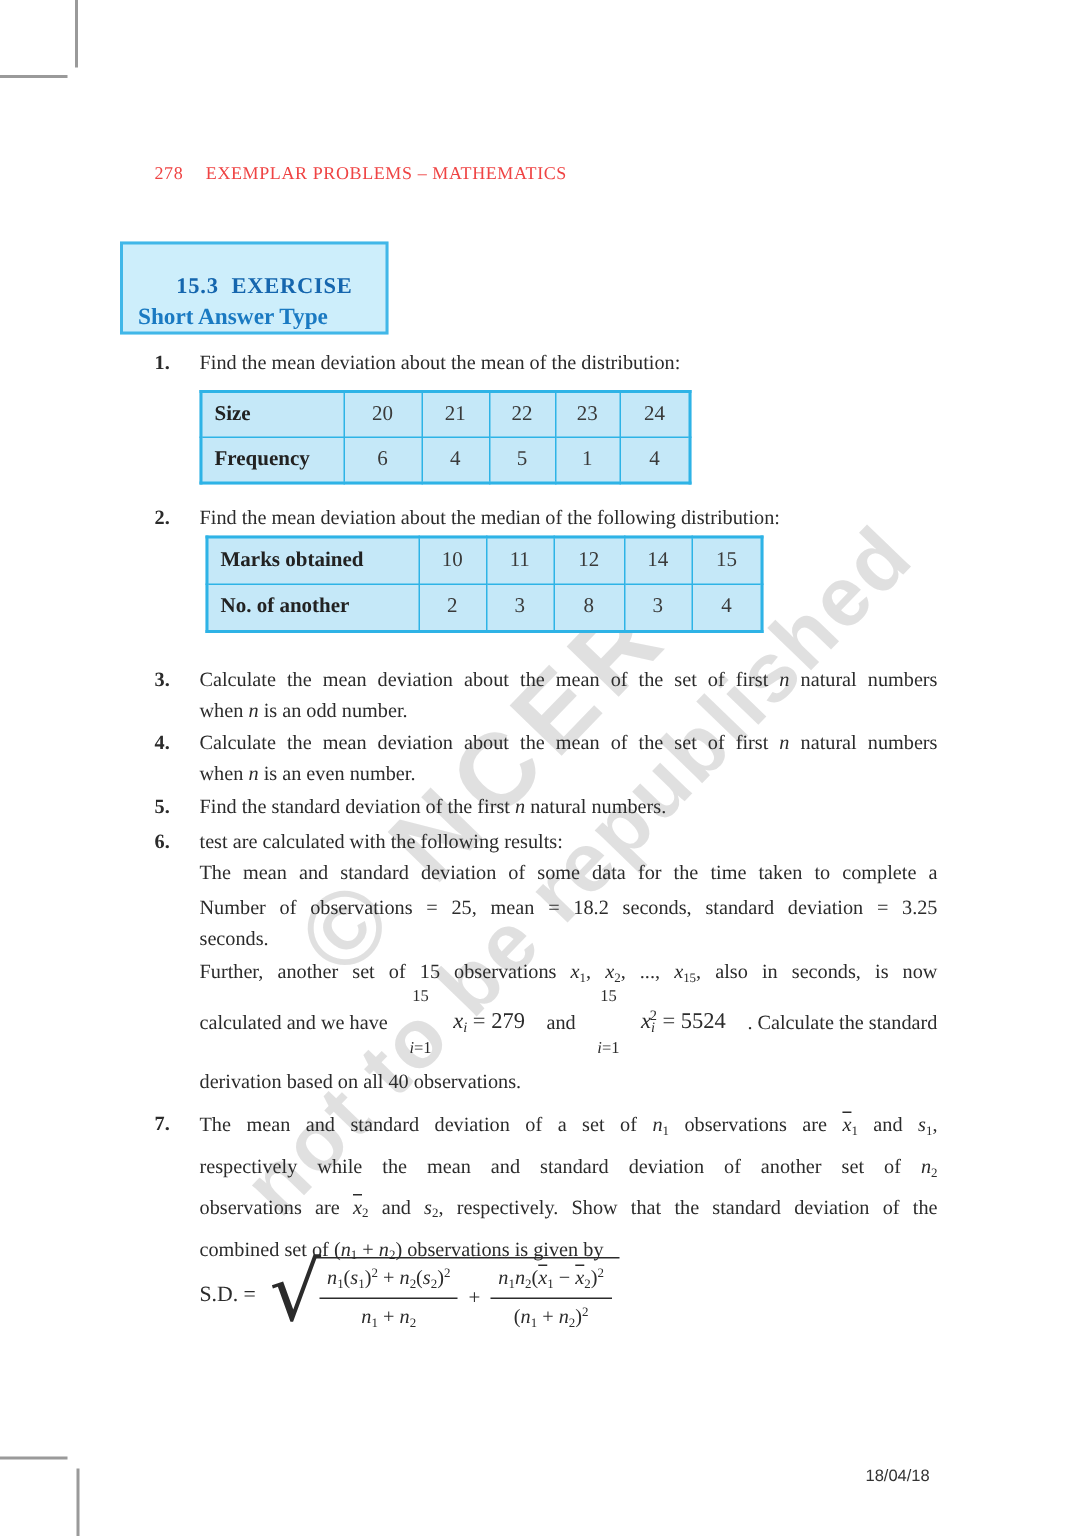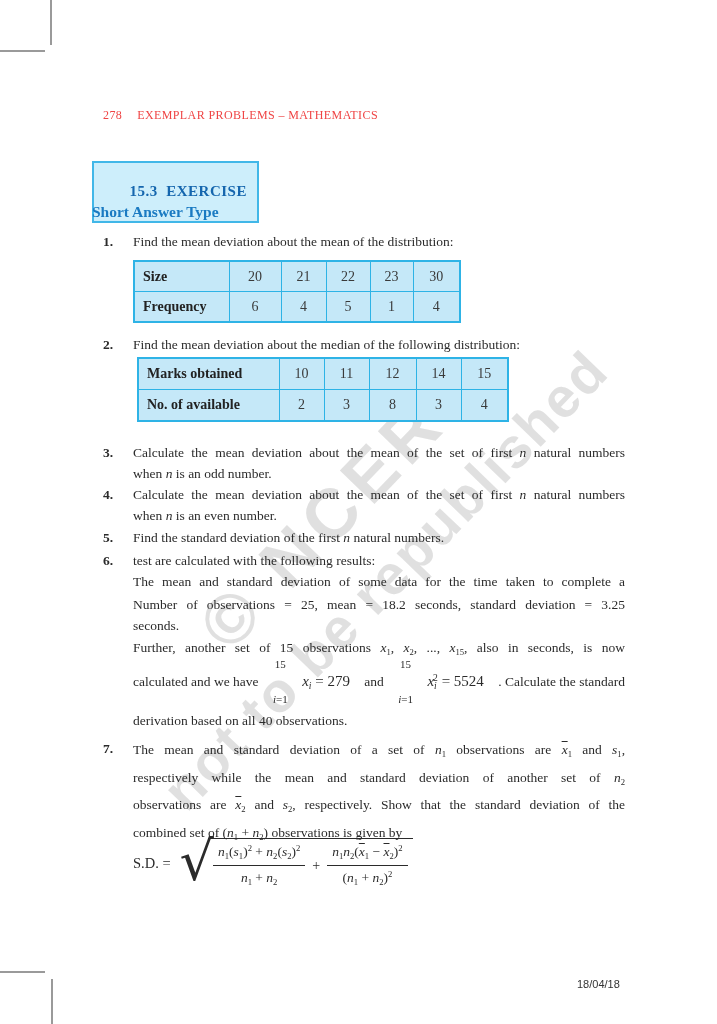--- a/index.html
+++ b/index.html
@@ -21,22 +21,22 @@
   #wm1{left:340px;top:505px;font-size:70px;letter-spacing:8px;}
   #wm2{left:385px;top:580px;font-size:56px;letter-spacing:2px;}
 
   .content{position:relative;z-index:1;}
 
   
   #hdr{left:103px;top:108px;font-size:12px;letter-spacing:.4px;color:#ef4444;}
   #hdr .bt{margin-left:15px;}
 
   
-  #exbox{left:92px;top:161px;background:var(--box_bg,#cdeefb);border:2px solid var(--box_border,#41b7e8);
-         padding:3px 10px 4px 10px;font-size:15px;font-weight:bold;color:var(--box_text,#1566ae);
+  #exbox{left:80px;top:161px;background:var(--box_bg,#cdeefb);border:2px solid var(--box_border,#41b7e8);
+         padding:3px 22px 4px 10px;font-size:15px;font-weight:bold;color:var(--box_text,#1566ae);
          white-space:pre;letter-spacing:.5px;}
   #subhead{left:92px;top:203px;font-size:15.5px;font-weight:bold;color:var(--accent_blue,#1a7ac2);}
 
   
   .q{position:absolute;left:103px;width:522px;display:flex;font-size:13.5px;line-height:21px;}
   .qnum{width:30px;font-weight:bold;flex-shrink:0;}
   .qtext{width:492px;}
   .qcont{position:absolute;left:133px;width:492px;font-size:13.5px;line-height:21px;}
   .jl{text-align:justify;text-align-last:justify;}
   .nl{text-align:left;}
@@ -123,21 +123,21 @@
           <col style="width:43px">
           <col style="width:47px">
         </colgroup>
       <tbody>
           <tr>
         <td class="lbl">Size</td>
         <td>20</td>
         <td>21</td>
         <td>22</td>
         <td>23</td>
-        <td>30</td>
+        <td>24</td>
       </tr>
       <tr>
         <td class="lbl">Frequency</td>
         <td>6</td>
         <td>4</td>
         <td>5</td>
         <td>1</td>
         <td>4</td>
       </tr>
     </tbody>
@@ -162,21 +162,21 @@
       <tbody>
           <tr>
         <td class="lbl">Marks obtained</td>
         <td>10</td>
         <td>11</td>
         <td>12</td>
         <td>14</td>
         <td>15</td>
       </tr>
       <tr>
-        <td class="lbl">No. of available</td>
+        <td class="lbl">No. of another</td>
         <td>2</td>
         <td>3</td>
         <td>8</td>
         <td>3</td>
         <td>4</td>
       </tr>
     </tbody>
       </table>
 
     <div class="q" id="q3">

